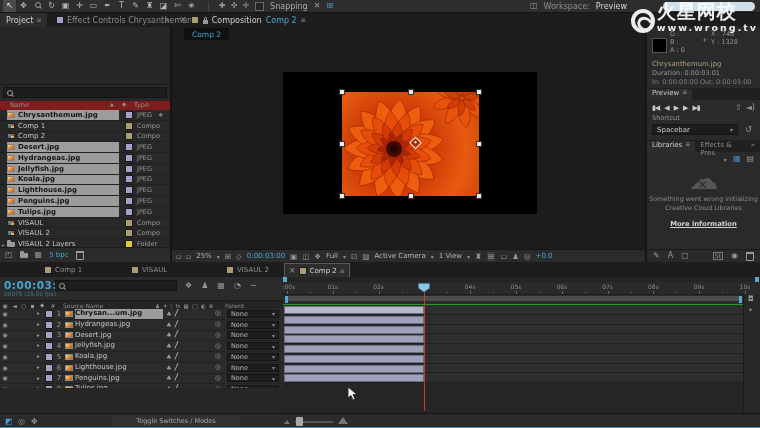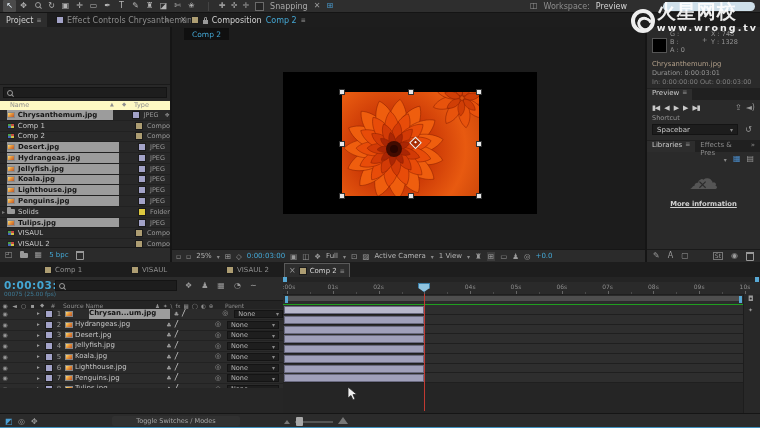--- a/index.html
+++ b/index.html
@@ -27,34 +27,34 @@
   #tabrow{left:0;top:13px;width:760px;height:14px;background:#1d1d1d;border-bottom:1px solid #141414;}
   .ptab{position:absolute;top:0;height:14px;display:flex;align-items:center;padding:0 6px;gap:3px;}
   .ptab.active{background:#2d2d2d;color:#cfcfcf;}
   .swatch{width:6px;height:6px;display:inline-block;border:1px solid #1a1a1a;}
   .sw-jpg{background:#a3a3c8;} .sw-comp{background:#ad9d72;} .sw-folder{background:#ddc83f;}
 
   
   #projpanel{left:0;top:27px;width:172px;height:235px;background:#282828;border-right:2px solid #151515;box-sizing:border-box;}
   #proj-preview{position:absolute;left:0;top:0;width:170px;height:57px;background:#262626;border-bottom:1px solid #1a1a1a;}
   #proj-search{position:absolute;left:3px;top:60px;width:164px;height:11px;background:#1d1d1d;border:1px solid #141414;display:flex;align-items:center;padding:0 3px;gap:3px;box-sizing:border-box;}
-  #proj-cols{position:absolute;left:0;top:74px;width:170px;height:9px;background:#fef9c3;border-bottom:1px solid #1a1a1a;color:#8f8f8f;font-size:6.5px;}
+  #proj-cols{position:absolute;left:0;top:74px;width:170px;height:9px;background:#7f1d1d;border-bottom:1px solid #1a1a1a;color:#8f8f8f;font-size:6.5px;}
   #project-rows{position:absolute;left:0;top:83px;width:170px;height:137px;}
   .prow{height:9.78px;display:flex;align-items:center;border-bottom:1px solid #212121;background:#282828;font-size:7px;}
   .pexp{width:7px;color:#777;font-size:6px;text-align:center;}
   .pnamecell{width:112px;height:9.78px;display:flex;align-items:center;gap:3px;overflow:hidden;}
   .pnamecell.sel{background:#9c9c9c;}
   .pname{color:#c6c6c6;white-space:nowrap;}
   .sel .pname{color:#141414;font-weight:bold;}
   .picon{width:8px;height:6px;flex:0 0 8px;}
   .ic-jpg{background:linear-gradient(135deg,#f7e27a 0%,#e8953a 45%,#b8542a 100%);border:1px solid #888;box-sizing:border-box;}
   .ic-comp{background:conic-gradient(#c94b42 0 25%,#cfc24a 0 50%,#4868bd 0 75%,#4d9e4a 0);border:1px solid #222;box-sizing:border-box;}
   .ic-folder{background:#9a9a9a;height:5px;border-radius:0 1px 1px 1px;position:relative;}
   .ic-folder::before{content:'';position:absolute;left:0;top:-2px;width:4px;height:2px;background:#9a9a9a;border-radius:1px 1px 0 0;}
-  .ptypecell{display:flex;align-items:center;gap:4px;padding-left:19px;color:#979797;font-size:6.5px;}
+  .ptypecell{display:flex;align-items:center;gap:4px;padding-left:6px;color:#979797;font-size:6.5px;}
   .pused{margin-left:6px;color:#888;font-size:6px;}
   #proj-bottom{position:absolute;left:0;top:220px;width:170px;height:15px;background:#2b2b2b;border-top:1px solid #1a1a1a;display:flex;align-items:center;gap:7px;padding:0 5px;box-sizing:border-box;}
 
   
   #viewer{left:172px;top:27px;width:473px;height:235px;background:#1c1c1c;}
   #comp-mini-tab{position:absolute;left:12px;top:1px;height:12px;background:#101010;color:#44a7d4;padding:0 8px;display:flex;align-items:center;font-size:7.5px;}
   #comprect{position:absolute;left:111px;top:45px;width:254px;height:142px;background:#000;}
   #flowerwrap{position:absolute;left:59px;top:20px;width:137px;height:104px;background:radial-gradient(circle at 38% 55%,#2a0400 0%,#7a1502 12%,#cc3a06 38%,#e85a10 70%,#c84409 100%);overflow:hidden;}
   .handle{position:absolute;width:4px;height:4px;background:#e8e8e8;border:1px solid #333;margin:-3px;}
   #anchor{position:absolute;left:68px;top:52px;width:7px;height:7px;border:1px solid #eee;transform:rotate(45deg) translate(-4px,-4px);background:rgba(0,0,0,.2);}
@@ -298,31 +298,20 @@
         </div>
         <div class="prow">
           <span class="pexp"></span>
           <span class="pnamecell sel">
             <span class="picon ic-jpg"></span>
             <span class="pname">Penguins.jpg</span>
           </span>
           <span class="ptypecell">
             <span class="swatch sw-jpg"></span>
             <span class="ptype">JPEG</span>
-          </span>
-        </div>
-        <div class="prow">
-          <span class="pexp">▸</span>
-          <span class="pnamecell">
-            <span class="picon ic-folder"></span>
-            <span class="pname">Solids</span>
-          </span>
-          <span class="ptypecell">
-            <span class="swatch sw-folder"></span>
-            <span class="ptype">Folder</span>
           </span>
         </div>
         <div class="prow">
           <span class="pexp"></span>
           <span class="pnamecell sel">
             <span class="picon ic-jpg"></span>
             <span class="pname">Tulips.jpg</span>
           </span>
           <span class="ptypecell">
             <span class="swatch sw-jpg"></span>
@@ -541,20 +530,24 @@
         <div class="ptab2">
           <span>»</span>
         </div>
       </div>
       <div style="display:flex;justify-content:flex-end;align-items:center;gap:6px;padding:3px 6px 0 0;">
         <span class="dd-arrow">▾</span>
         <span class="ic" style="color:#4a8fd0;">▦</span>
         <span class="ic">▤</span>
       </div>
       <div class="cloud">☁<span class="x">✕</span></div>
+      <div class="lib-err">
+        <div>Something went wrong initializing</div>
+        <div>Creative Cloud Libraries</div>
+      </div>
       <div class="lib-link">More information</div>
       <div id="lib-bottom">
         <span class="ic">✎</span>
         <span class="ic">A</span>
         <span class="ic">▢</span>
         <span style="flex:1;"></span>
         <span class="ic" style="font-size:6px;border:1px solid #777;padding:0 1px;">St</span>
         <span class="ic">◉</span>
         <span class="trash"></span>
       </div>
@@ -616,21 +609,21 @@
       <span style="padding-left:8px;">Parent</span>
     </div>
     <div id="tl-layers">
         <div class="lrow">
           <span class="lc ic" style="width: 10px; text-align: center; font-size: 6px;">◉</span>
           <span class="lc" style="width: 27px;"></span>
           <span class="lc ic" style="width: 8px; font-size: 5.5px;">▸</span>
           <span class="lc swatch sw-jpg"></span>
           <span class="lc" style="width: 12px; text-align: center; color: rgb(154, 154, 154);">1</span>
           <span class="lc picon ic-jpg"></span>
-          <span class="lname sel" style="margin-left: 16px;">Chrysan...um.jpg</span>
+          <span class="lname sel" style="margin-left: 2px;">Chrysan...um.jpg</span>
           <span class="lc ic" style="width: 12px; text-align: center; font-size: 6px;">♣</span>
           <span class="lc ic" style="width: 40px; font-style: italic; color: rgb(201, 201, 201);">/</span>
           <span class="lc ic" style="width: 12px; font-size: 7px;">◎</span>
           <span class="parent-dd">
             <span>None</span>
             <span class="dd-arrow">▾</span>
           </span>
         </div>
         <div class="lrow">
           <span class="lc ic" style="width: 10px; text-align: center; font-size: 6px;">◉</span>

